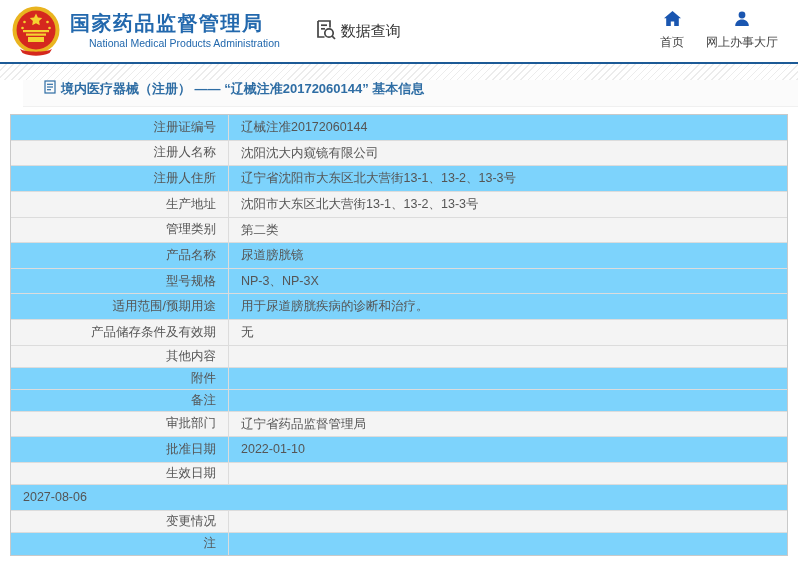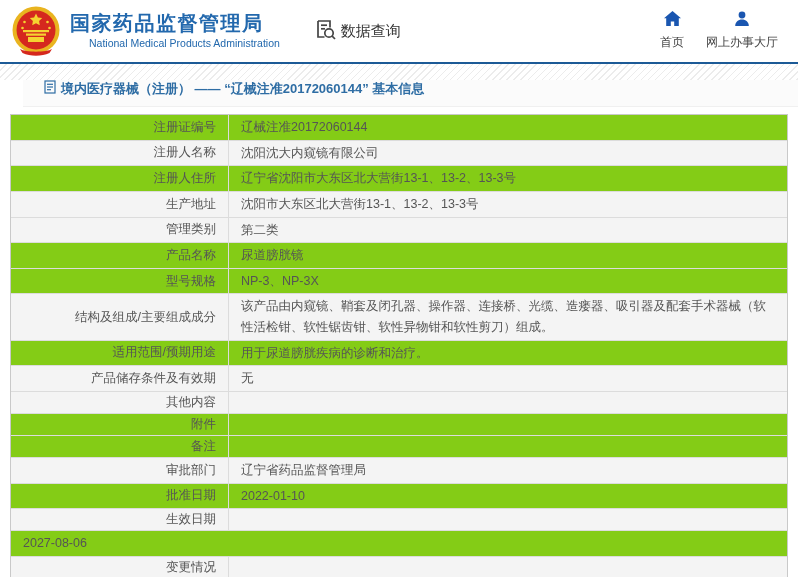--- a/index.html
+++ b/index.html
@@ -46,21 +46,21 @@
     border-bottom: 1px solid #f0f0f0;
     margin-left: 23px;
   }
   .bc-text { font-size: 13px; font-weight: bold; color: #2e6da4; }
   
   .reg-table {
     margin: 7px 10px 0 10px;
     border: 1px solid #c9c9c9;
     font-size: 12.5px; color: #555;
   }
-  .trow { display: flex; min-height: 22px; background: #84cc16; border-bottom: 1px solid #dcdcdc; }
+  .trow { display: flex; min-height: 22px; background: #7dd3fc; border-bottom: 1px solid #dcdcdc; }
   .trow:last-child { border-bottom: none; }
   .trow.alt { background: #f4f4f4; }
   .tlabel {
     flex: 0 0 218px; width: 218px;
     display: flex; align-items: center; justify-content: flex-end;
     padding: 2px 12px 2px 6px;
     border-right: 1px solid #dcdcdc;
     color: #555;
   }
   .tvalue {
@@ -176,26 +176,20 @@
       <div class="tvalue">
         <span class="txt">尿道膀胱镜</span>
       </div>
     </div>
     <div class="trow">
       <div class="tlabel">型号规格</div>
       <div class="tvalue">
         <span class="txt">NP-3、NP-3X</span>
       </div>
     </div>
-    <div class="trow alt">
-      <div class="tlabel">结构及组成/主要组成成分</div>
-      <div class="tvalue">
-        <span class="txt">该产品由内窥镜、鞘套及闭孔器、操作器、连接桥、光缆、造瘘器、吸引器及配套手术器械（软性活检钳、软性锯齿钳、软性异物钳和软性剪刀）组成。</span>
-      </div>
-    </div>
     <div class="trow">
       <div class="tlabel">适用范围/预期用途</div>
       <div class="tvalue">
         <span class="txt">用于尿道膀胱疾病的诊断和治疗。</span>
       </div>
     </div>
     <div class="trow alt">
       <div class="tlabel">产品储存条件及有效期</div>
       <div class="tvalue">
         <span class="txt">无</span>

